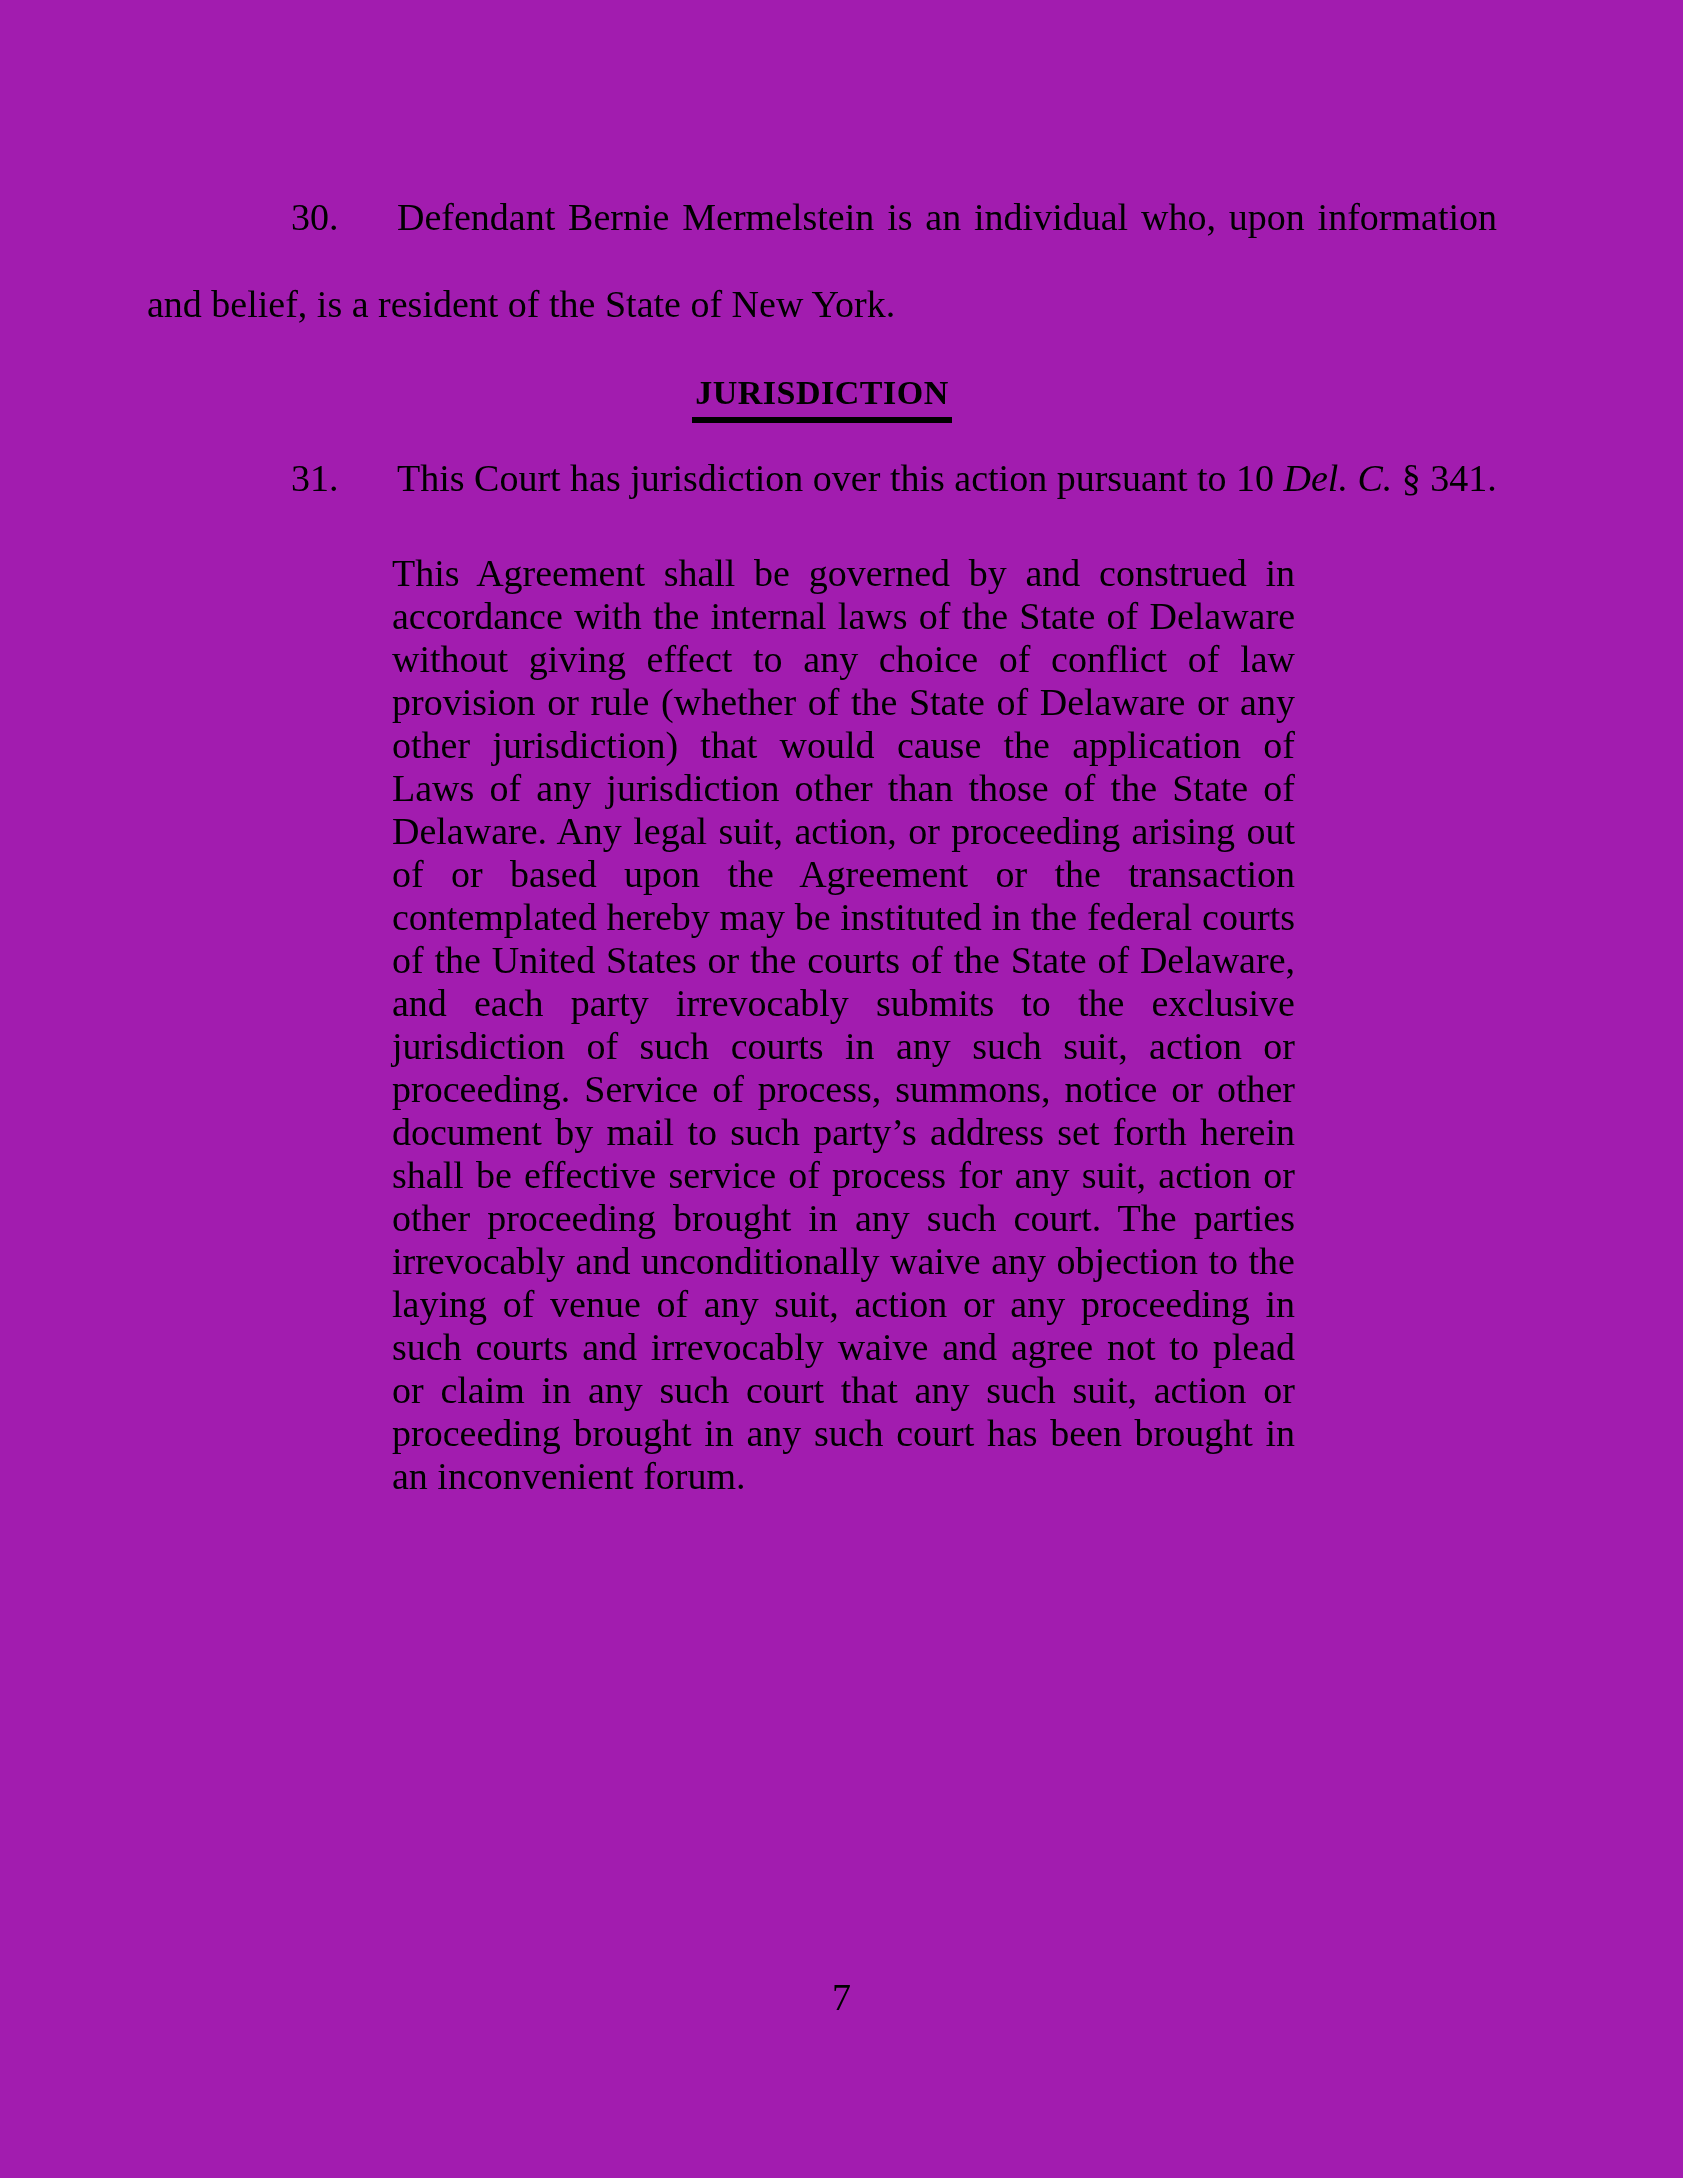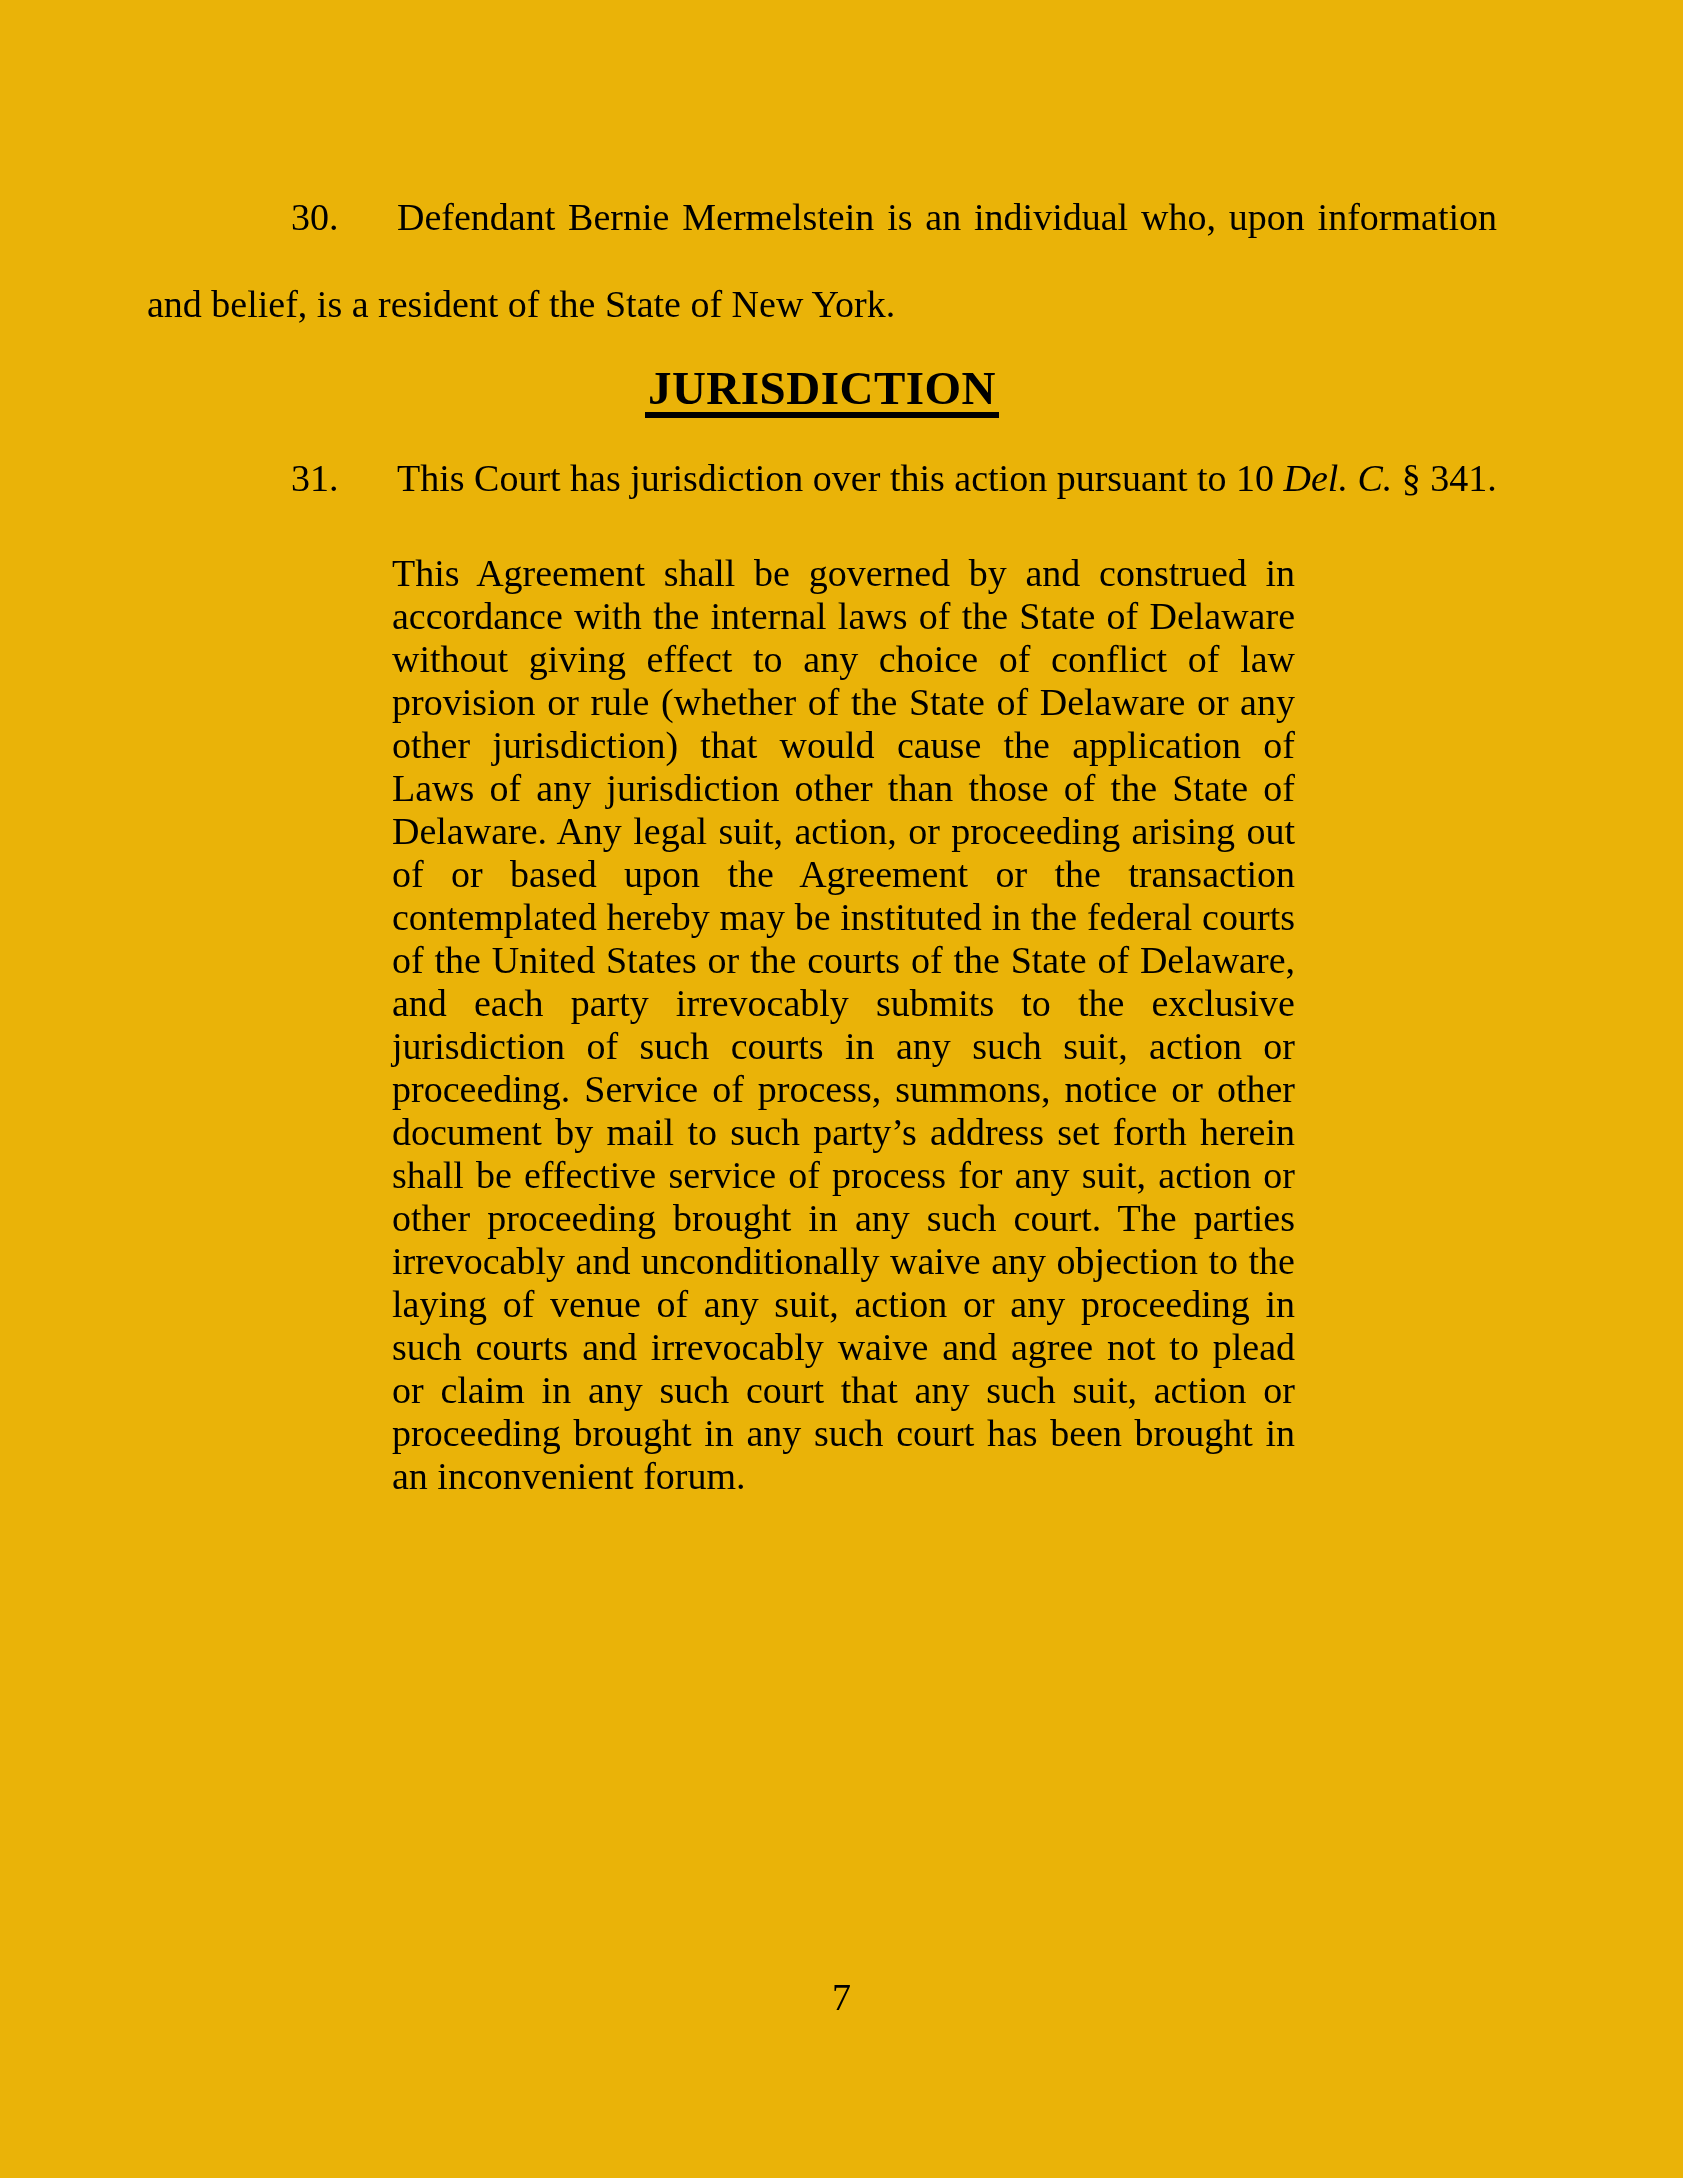--- a/index.html
+++ b/index.html
@@ -4,21 +4,21 @@
 <style>
   html, body {
     margin: 0;
     padding: 0;
     background: #ffffff;
   }
   .doc-page {
     position: relative;
     width: 1683px;
     height: 2178px;
-    background: #eab308;
+    background: #a21caf;
     color: #000000;
     font-family: "Liberation Serif", "DejaVu Serif", serif;
     overflow: hidden;
   }
   .content {
     position: absolute;
     left: 147px;
     top: 174px;
     width: 1350px;
     font-size: 38px;
@@ -35,21 +35,21 @@
     text-indent: 0;
   }
   .heading-line {
     margin: 0;
     text-indent: 0;
     text-align: center;
   }
   .heading-text {
     display: inline-block;
     font-weight: bold;
-    font-size: 47px;
+    font-size: 34px;
     line-height: 46px;
     letter-spacing: 0.5px;
     border-bottom: 6px solid #000000;
     padding: 0 3px 1px 3px;
   }
   .cite-italic {
     font-style: italic;
   }
   .block-quote {
     margin: 30px 0 0 245px;

